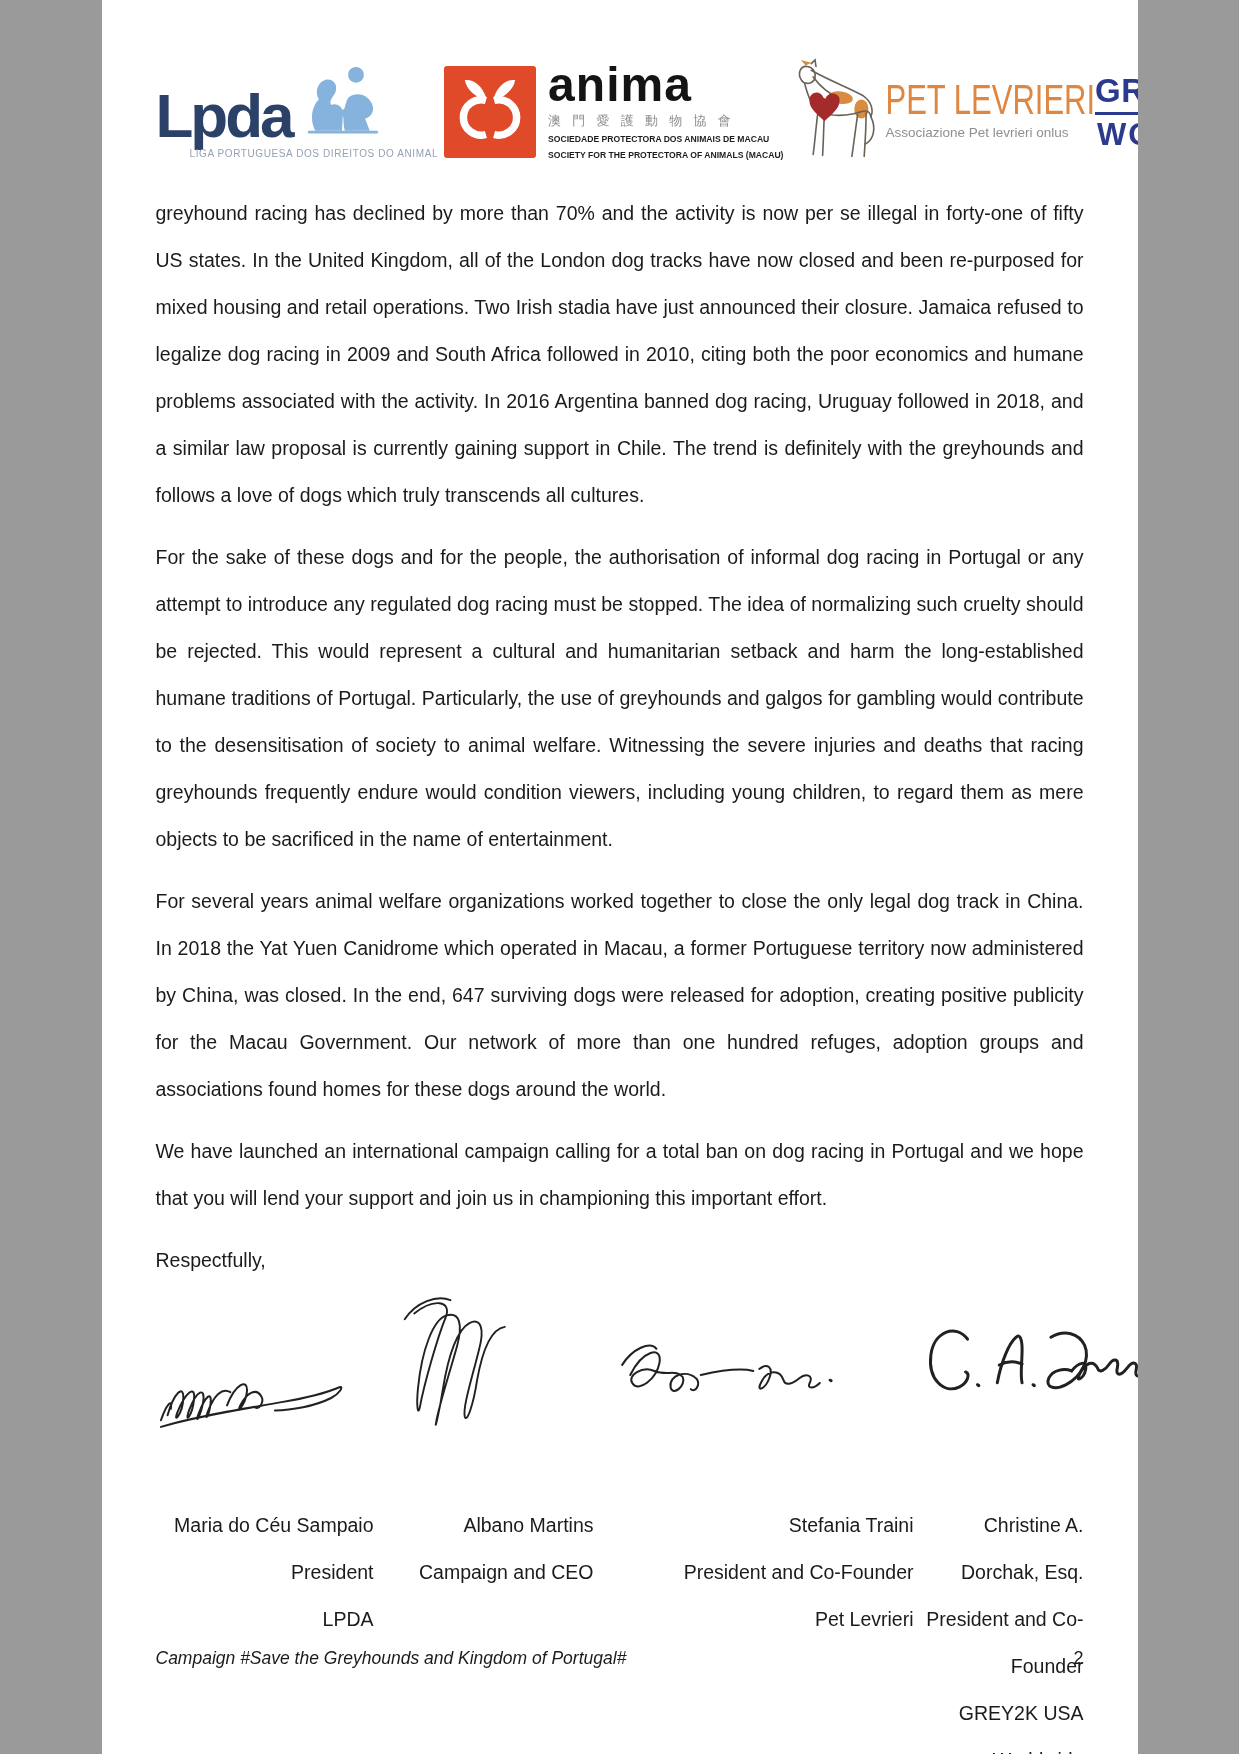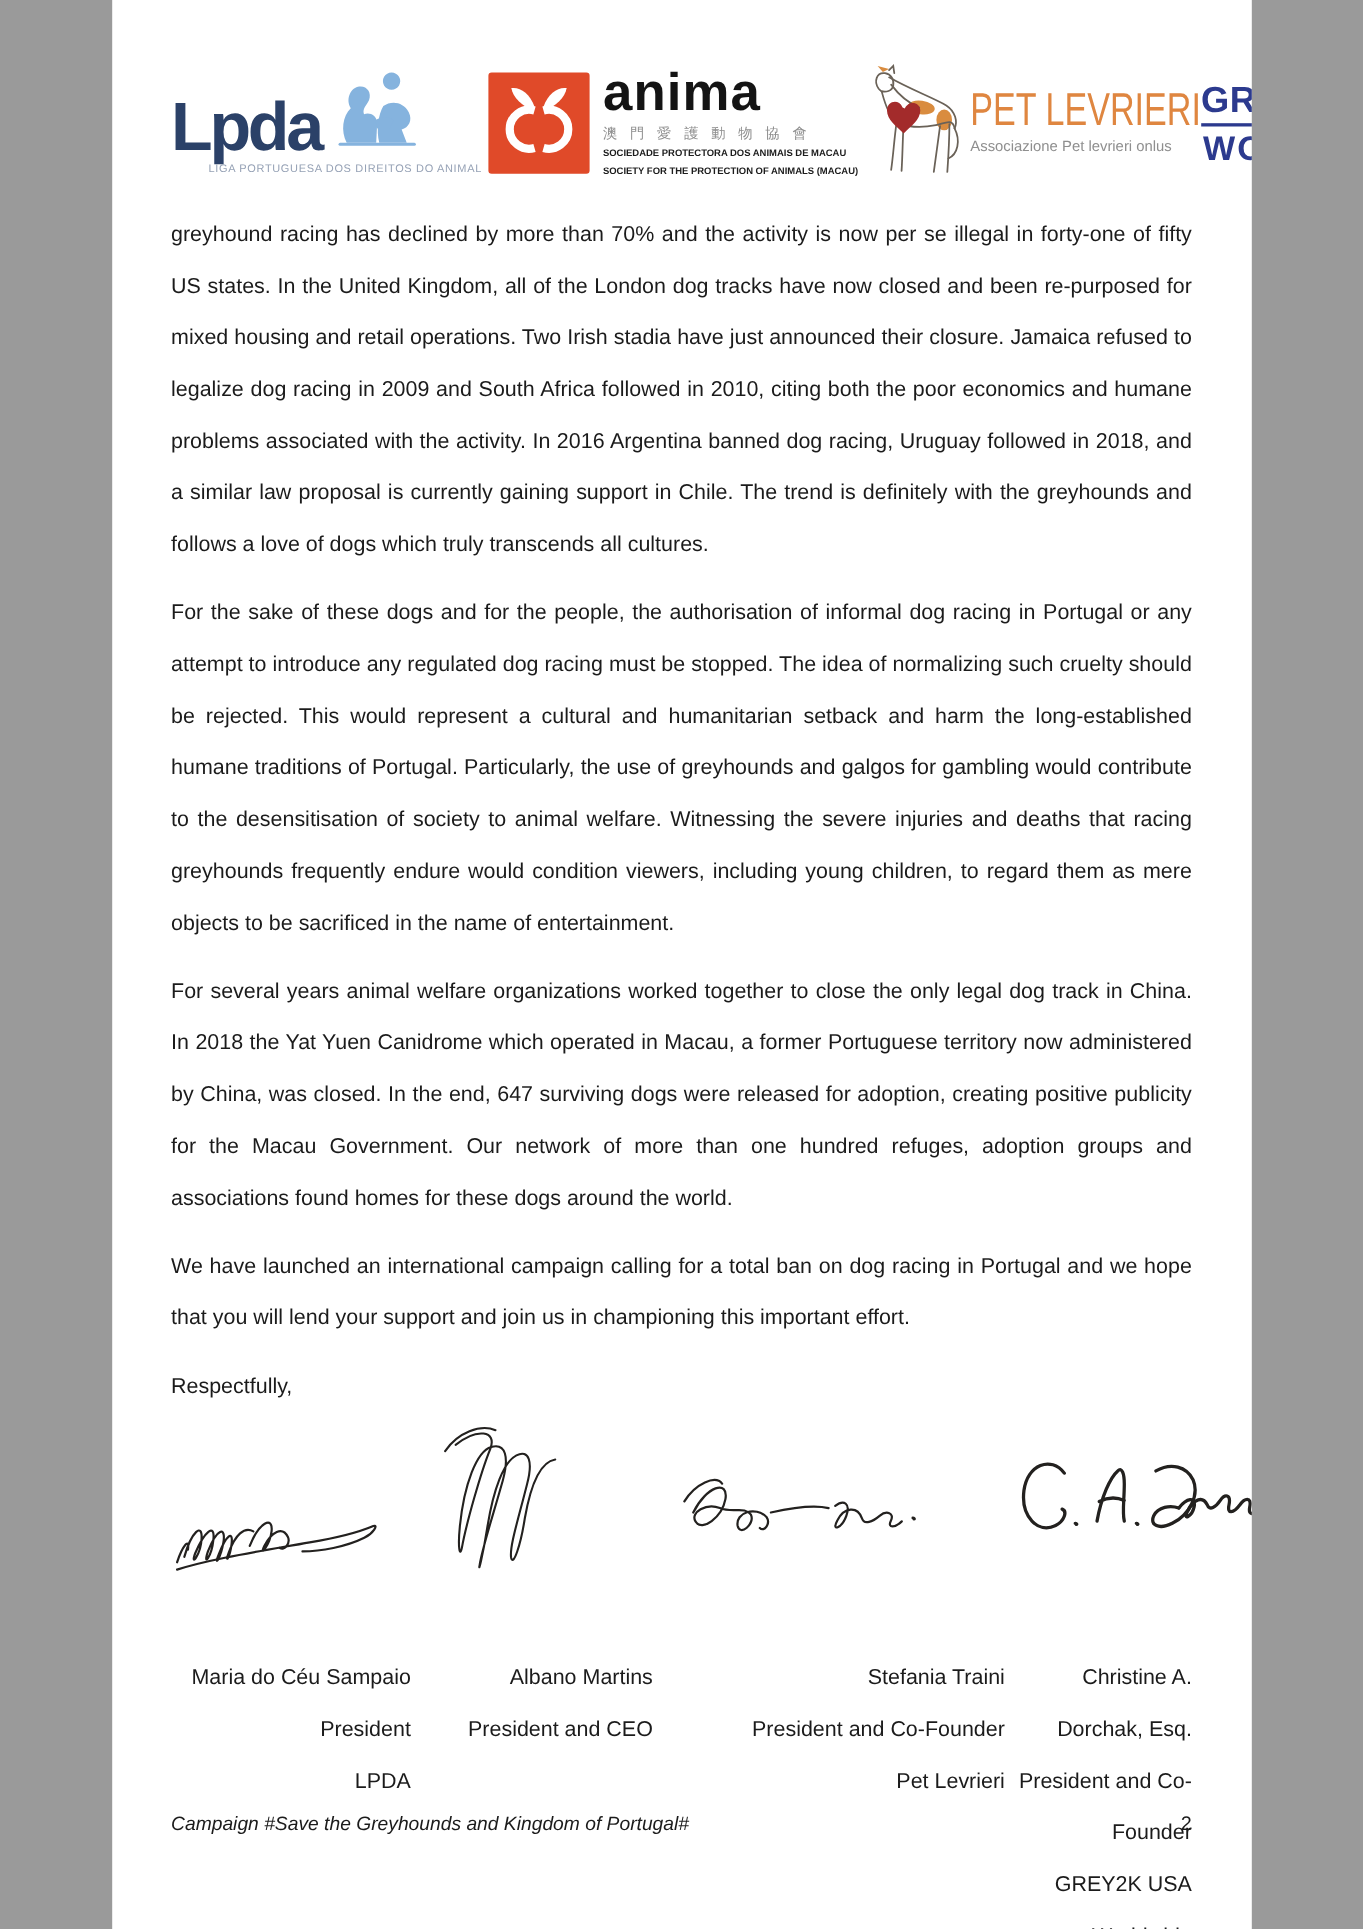--- a/index.html
+++ b/index.html
@@ -21,21 +21,21 @@
   }
   .lpda-tagline {
     font-size:10px; color:#95a1b5; letter-spacing:0.6px; margin-top:4px; padding-left:34px; white-space:nowrap;
   }
   .anima-square {
     width:92px; height:92px; background:#e04a29; border-radius:3px;
     display:flex; align-items:center; justify-content:center; flex:0 0 auto; margin-left:6px;
   }
   .anima-text { margin-left:12px; }
   .anima-word { font-size:48px; font-weight:600; color:#141414; line-height:0.95; letter-spacing:1px; }
-  .anima-cn { font-size:13px; color:#8f8f8f; letter-spacing:4px; margin-top:5px; white-space:nowrap; }
+  .anima-cn { font-size:13px; color:#8f8f8f; letter-spacing:4px; margin-top:5px; white-space:nowrap;font-family:Liberation Serif, serif; }
   .anima-sub { font-size:8.6px; font-weight:bold; color:#1d1d1d; line-height:1.5; margin-top:3px; white-space:nowrap; }
   .petlev { display:flex; align-items:center; }
   .petlev-text { margin-left:2px; }
   .petlev-word { font-size:31px; color:#df8640; letter-spacing:0px; line-height:1;
                  transform:scaleY(1.35); transform-origin:center; white-space:nowrap; }
   .petlev-tag { font-size:13.5px; color:#8f8f8f; margin-top:10px; white-space:nowrap; }
   .grey2k { display:flex; align-items:center; }
   .grey2k-textblock { border-bottom:0; }
   .grey2k-line1 { font-size:33px; font-weight:bold; color:#2c3a8e; letter-spacing:0.5px;
                   border-bottom:3px solid #2c3a8e; padding-bottom:2px; white-space:nowrap; }
@@ -102,21 +102,21 @@
             <path d="M56,31 C62,13 76,4 87,6 C85,19 72,31 58,35 Z" fill="#ffffff"></path>
           </g>
         </svg>
       </span>
     </div>
 
     <div class="anima-text">
       <div class="anima-word">anima</div>
       <div class="anima-cn">澳 門 愛 護 動 物 協 會</div>
       <div class="anima-sub">SOCIEDADE PROTECTORA DOS ANIMAIS DE MACAU</div>
-      <div class="anima-sub">SOCIETY FOR THE PROTECTION OF ANIMALS (MACAU)</div>
+      <div class="anima-sub">SOCIETY FOR THE PROTECTORA OF ANIMALS (MACAU)</div>
     </div>
 
     <div class="petlev">
       <span>
         <svg width="100" height="104" viewBox="0 0 100 110">
           <g fill="none" stroke="#6a6258" stroke-width="1.7" stroke-linecap="round">
             <path d="M21,8 L16,2 L27,5 Z" fill="#d98c3f" stroke="none"></path>
             <path d="M27,6 L31,2 L32,9"></path>
             <ellipse cx="58" cy="42" rx="13" ry="6.5" fill="#d98c3f" stroke="none" transform="rotate(8 58 42)"></ellipse>
             <ellipse cx="80" cy="54" rx="7.5" ry="10" fill="#d98c3f" stroke="none"></ellipse>
@@ -204,21 +204,21 @@
   </div>
 
   <div class="sig-table">
     <div class="sig-col c1">
       <div>Maria do Céu Sampaio</div>
       <div>President</div>
       <div>LPDA</div>
     </div>
     <div class="sig-col c2">
       <div>Albano Martins</div>
-      <div>President and CEO</div>
+      <div>Campaign and CEO</div>
     </div>
     <div class="sig-col c3">
       <div>Stefania Traini</div>
       <div>President and Co-Founder</div>
       <div>Pet Levrieri</div>
     </div>
     <div class="sig-col c4">
       <div>Christine A. Dorchak, Esq.</div>
       <div>President and Co-Founder</div>
       <div>GREY2K USA Worldwide</div>

